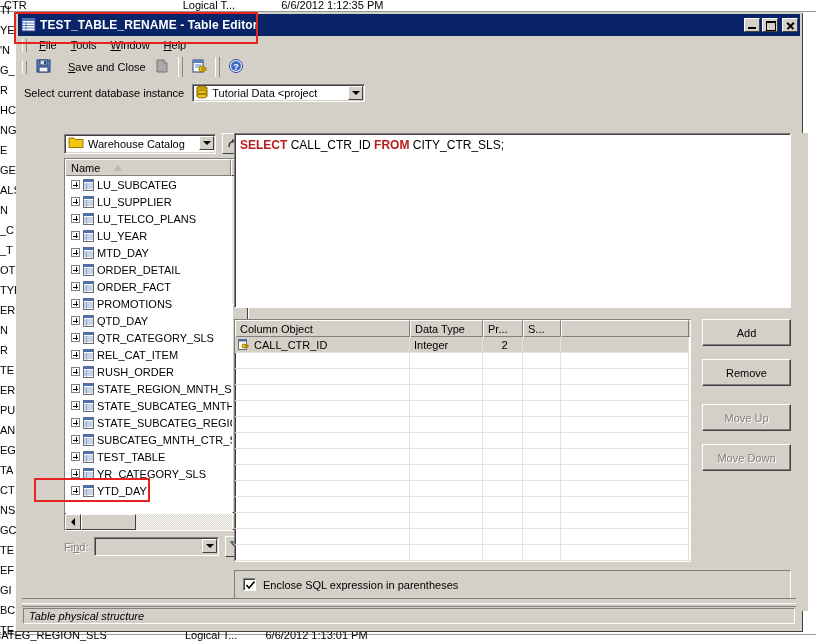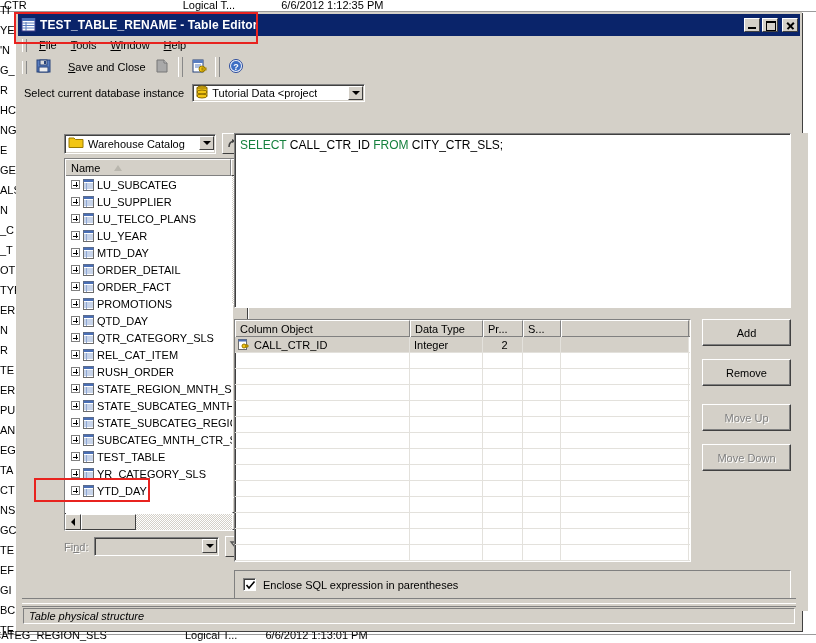--- a/index.html
+++ b/index.html
@@ -171,21 +171,21 @@
   }
 
   
   .sqlbox{
     position:absolute;left:200px;top:0;width:557px;height:175px;background:#fff;
     border-top:1px solid #808080;border-left:1px solid #808080;
     border-right:1px solid #fff;border-bottom:1px solid #fff;
     box-shadow:inset 1px 1px 0 #404040;box-sizing:border-box;
     padding:4px 5px;font-family:"Liberation Sans",sans-serif;font-size:12px;
   }
-  .kw{color:#15803d;font-weight:normal;}
+  .kw{color:#b91c1c;font-weight:bold;}
   .gridwrap{position:absolute;left:200px;top:186px;width:457px;height:243px;background:#fff;
     border-top:1px solid #808080;border-left:1px solid #808080;
     border-right:1px solid #fff;border-bottom:1px solid #fff;
     box-shadow:inset 1px 1px 0 #404040;box-sizing:border-box;overflow:hidden;}
   .ghdr{display:flex;height:17px;background:#d4d0c8;border-bottom:1px solid #808080;box-sizing:border-box;}
   .ghdr .gh{
     height:17px;display:flex;align-items:center;padding-left:4px;font-size:11px;
     border-top:1px solid #fff;border-left:1px solid #fff;border-right:1px solid #808080;
     box-sizing:border-box;overflow:hidden;white-space:nowrap;
   }

